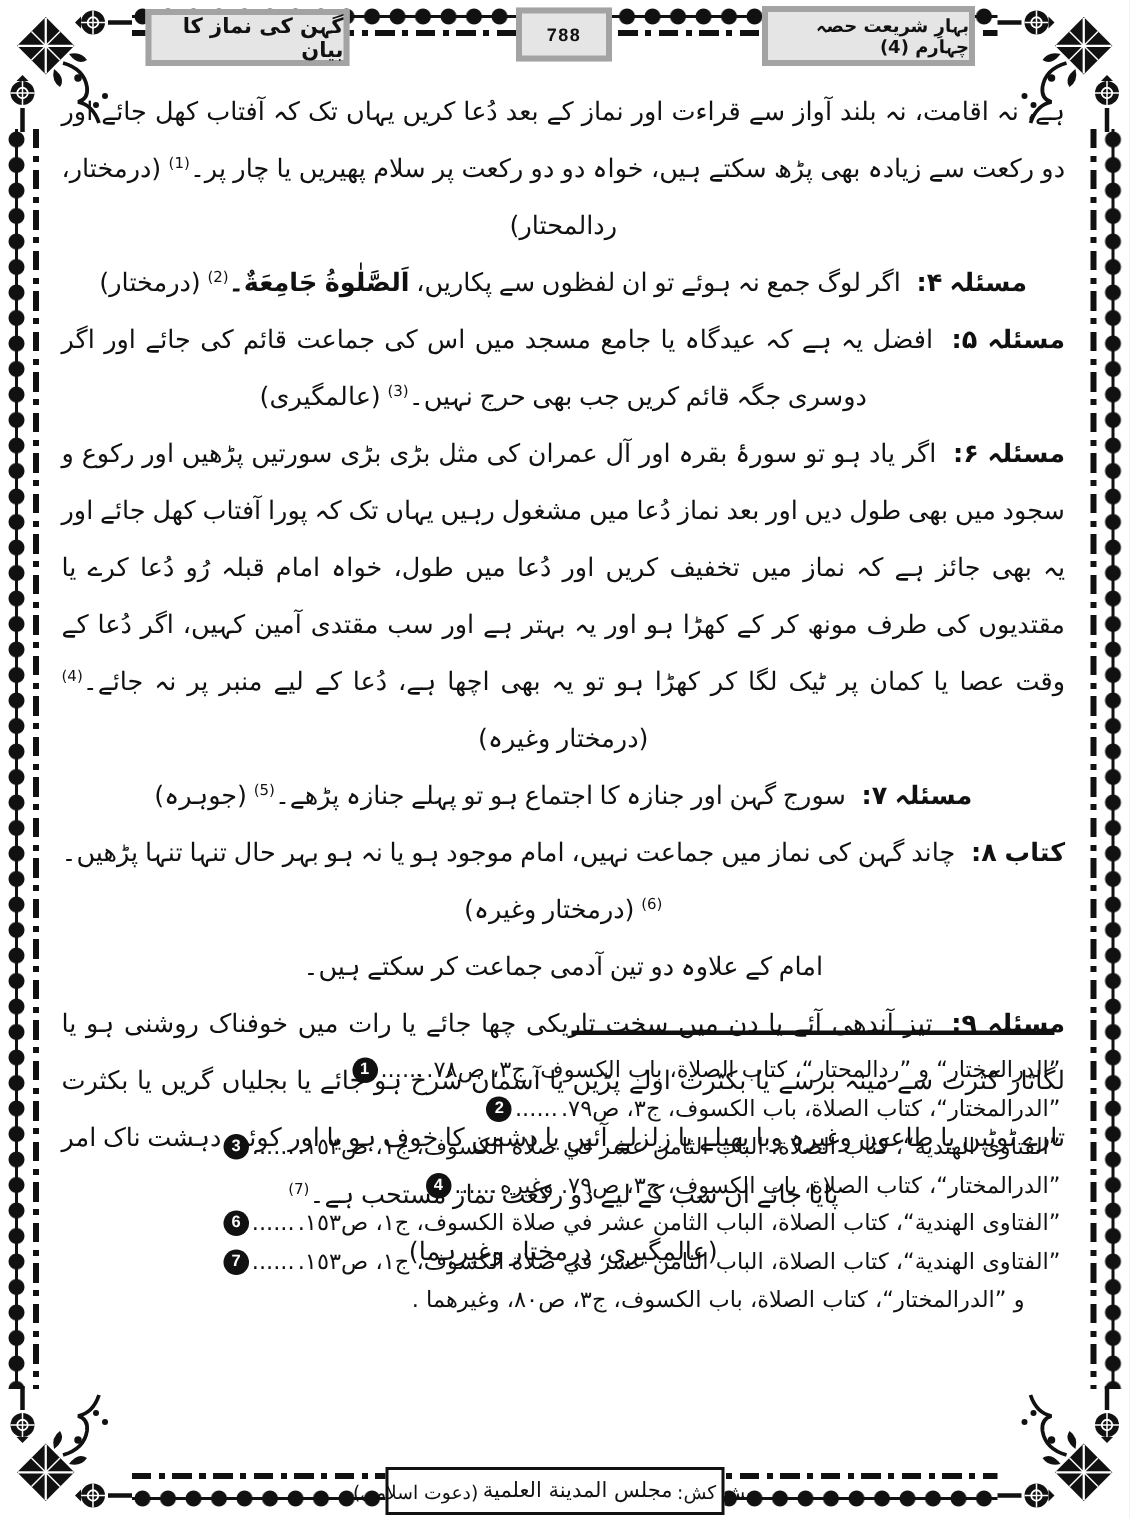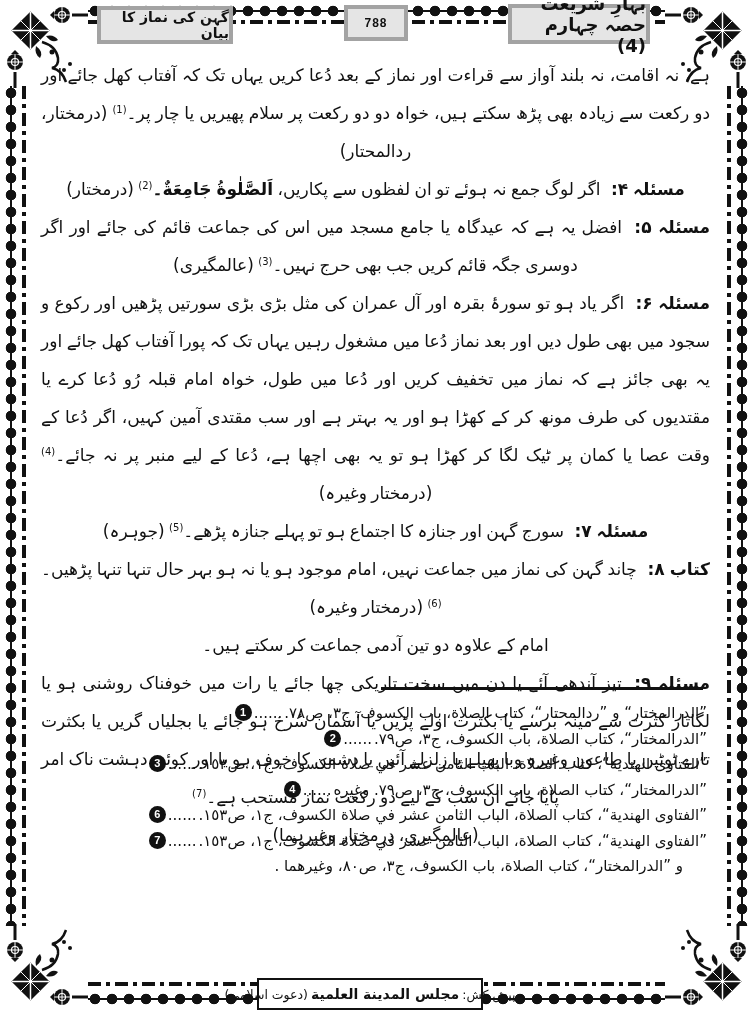--- a/index.html
+++ b/index.html
@@ -53,21 +53,21 @@
   .corner.br{bottom:0;right:0;transform:scale(-1,-1);}
   
   .hd-box{
     position:absolute;z-index:3;background:#e5e5e5;
     border:4px solid #a3a3a3;box-sizing:border-box;
     display:flex;align-items:center;justify-content:center;
     direction:rtl;font-weight:bold;
   }
   .hd-chapter{top:6px;left:97px;width:136px;height:38px;font-size:14px;}
   .hd-page{top:5px;left:344px;width:64px;height:36px;font-family:"Liberation Sans",sans-serif;font-size:12px;letter-spacing:1px;}
-  .hd-book{top:4px;left:508px;width:142px;height:40px;font-size:18px;}
+  .hd-book{top:4px;left:508px;width:142px;height:40px;font-size:12px;}
   
   .body-text{
     position:absolute;z-index:2;
     top:56px;left:41px;width:669px;
     direction:rtl;
     font-size:17px;line-height:38px;
     text-align:justify;text-align-last:center;
     word-spacing:-1px;
   }
   .body-text p{margin:0;}
@@ -92,21 +92,21 @@
   .fn-dots{letter-spacing:1px;margin:0 2px;}
   .fn-cont{padding-right:24px;white-space:nowrap;}
   
   .footer-box{
     position:absolute;z-index:3;
     top:978px;left:257px;width:226px;height:32px;
     background:#fff;border:2.5px solid #111;box-sizing:border-box;
     display:flex;align-items:center;justify-content:center;
     direction:rtl;font-size:12.5px;white-space:nowrap;
   }
-  .footer-name{font-weight:bold;font-size:14px;margin:0 3px;}
+  .footer-name{font-weight:normal;font-size:14px;margin:0 3px;}
 </style>
 </head>
 <body>
 
 <div class="page">
 
   <div class="beads-h top-beads"></div>
   <div class="dash-h top-dash"></div>
   <div class="dash-h bottom-dash"></div>
   <div class="beads-h bottom-beads"></div>

